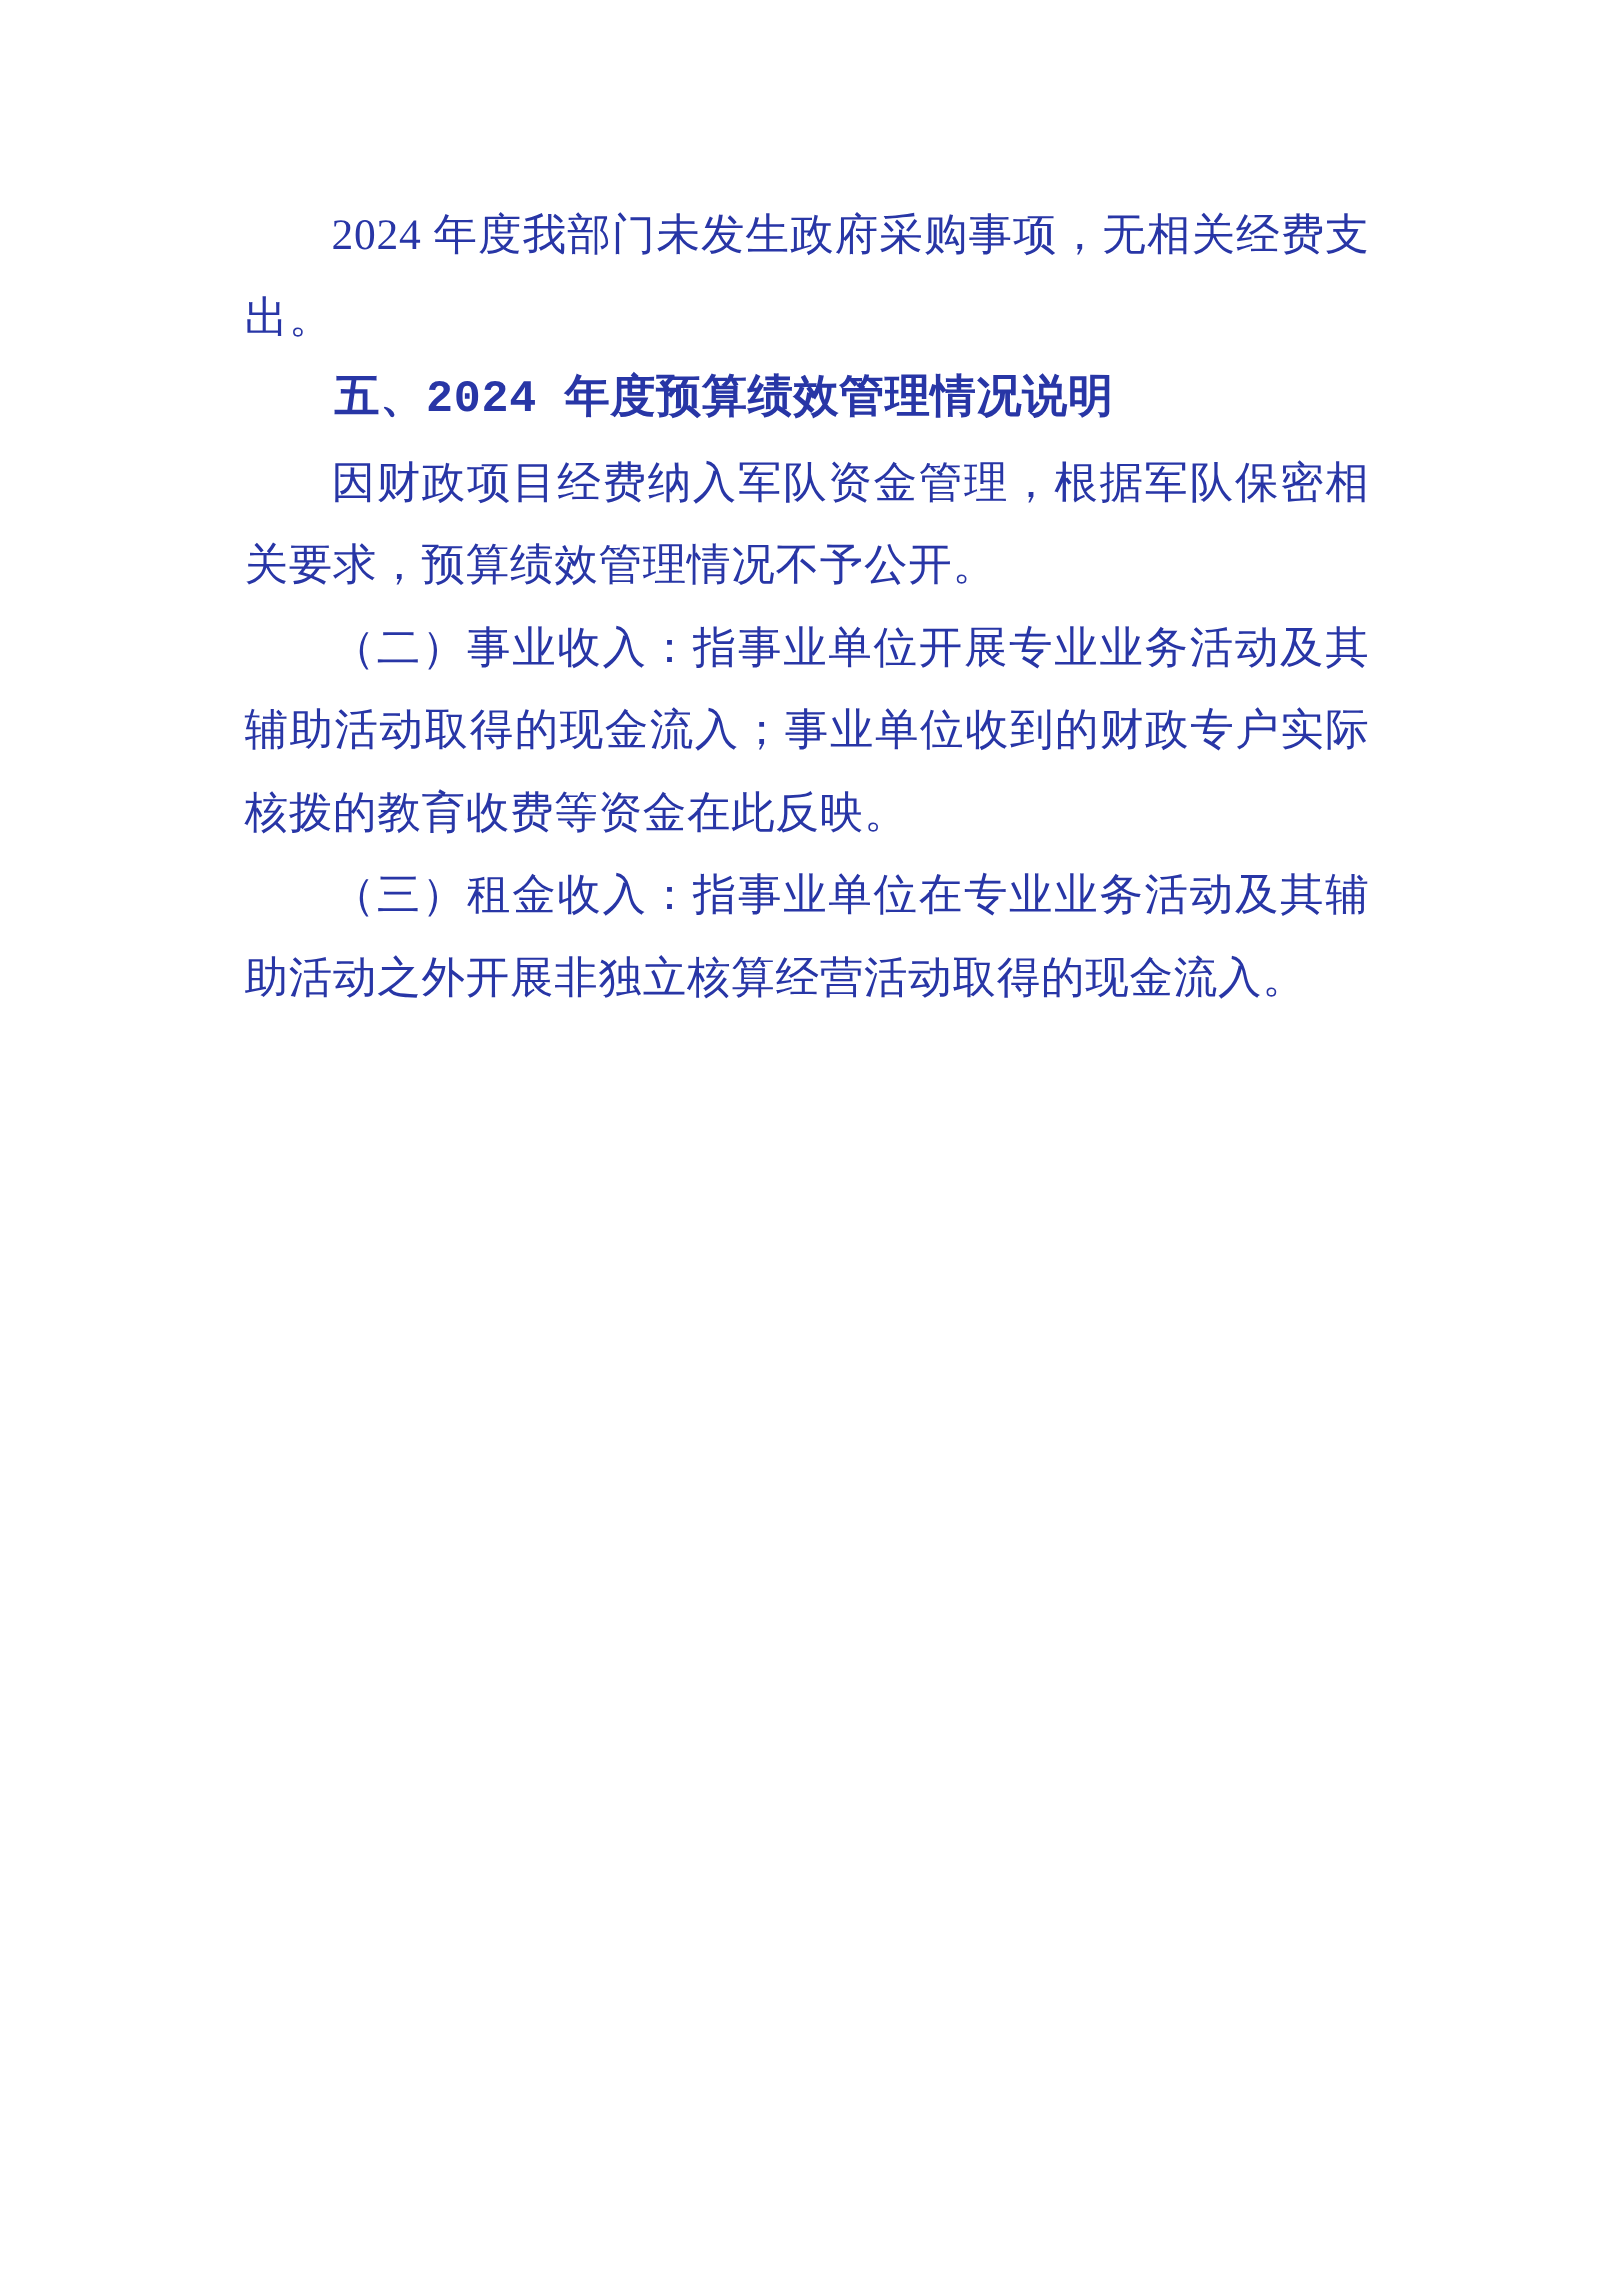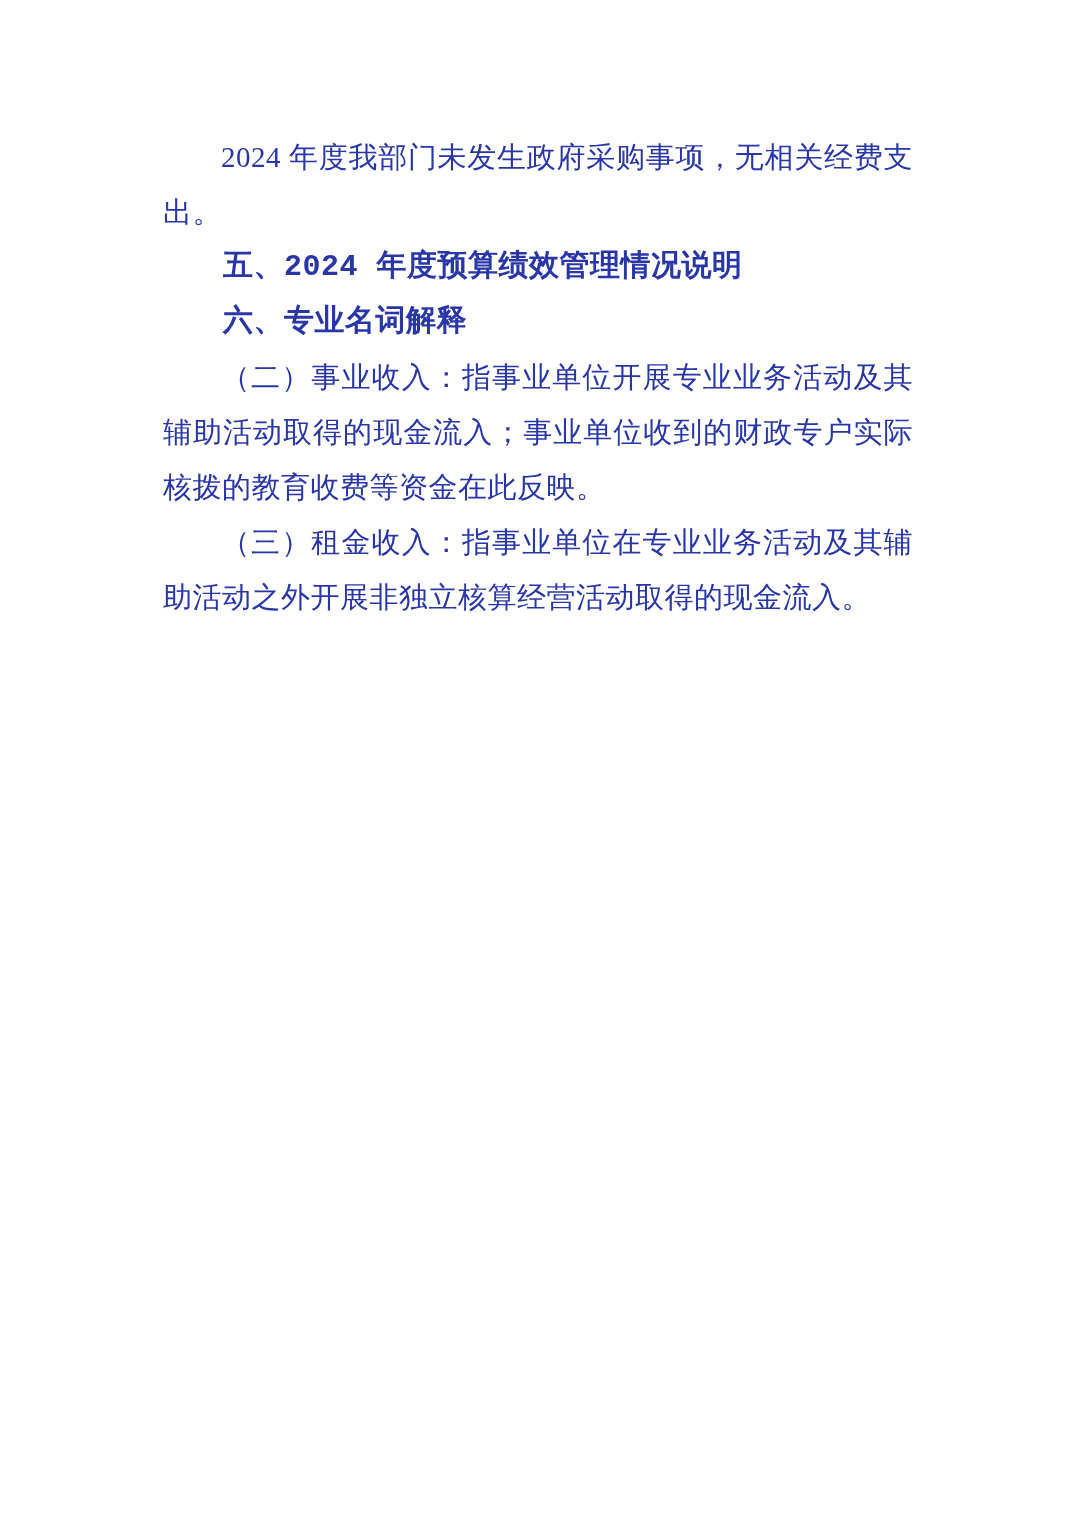--- a/index.html
+++ b/index.html
@@ -51,19 +51,19 @@
     font-family: "Liberation Serif", "DejaVu Serif", serif;
   }
 </style>
 </head>
 <body>
 
 <div class="page">
   <div class="content">
     <p class="body">2024 年度我部门未发生政府采购事项，无相关经费支出。</p>
     <p class="heading">五、2024 年度预算绩效管理情况说明</p>
-    <p class="heading">六、专业名词解释</p>
+    <p class="body">因财政项目经费纳入军队资金管理，根据军队保密相关要求，预算绩效管理情况不予公开。</p>
     <p class="body">（二）事业收入：指事业单位开展专业业务活动及其辅助活动取得的现金流入；事业单位收到的财政专户实际核拨的教育收费等资金在此反映。</p>
     <p class="body">（三）租金收入：指事业单位在专业业务活动及其辅助活动之外开展非独立核算经营活动取得的现金流入。</p>
   </div>
 
   <div class="footer">– 6 –</div>
 </div>
 
 </body></html>

